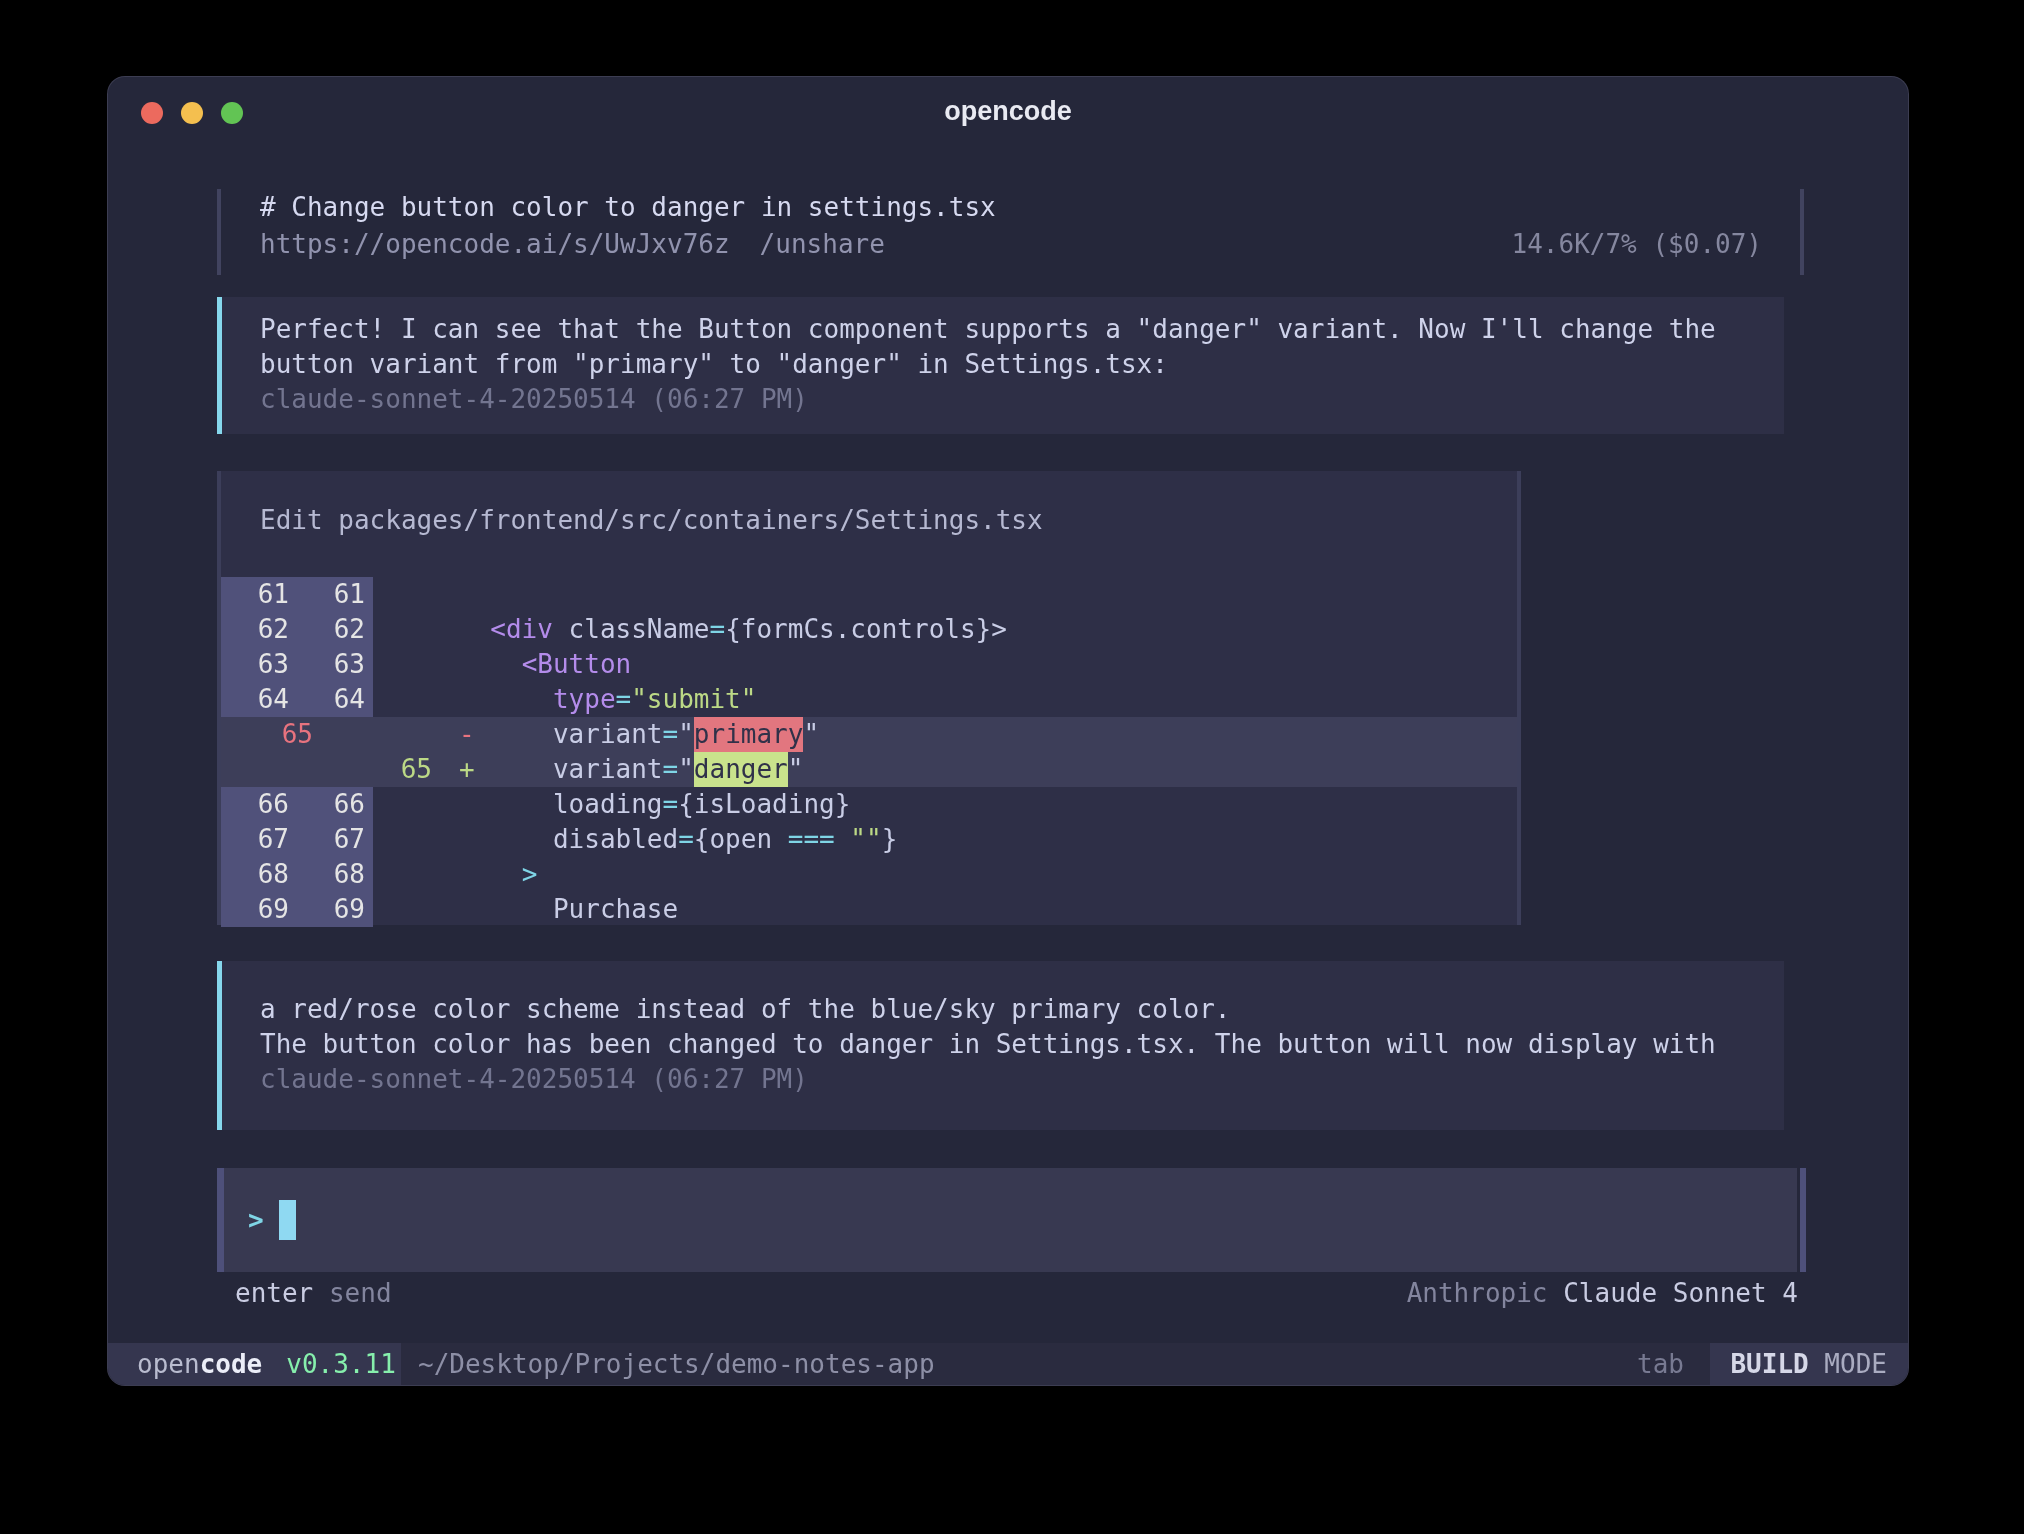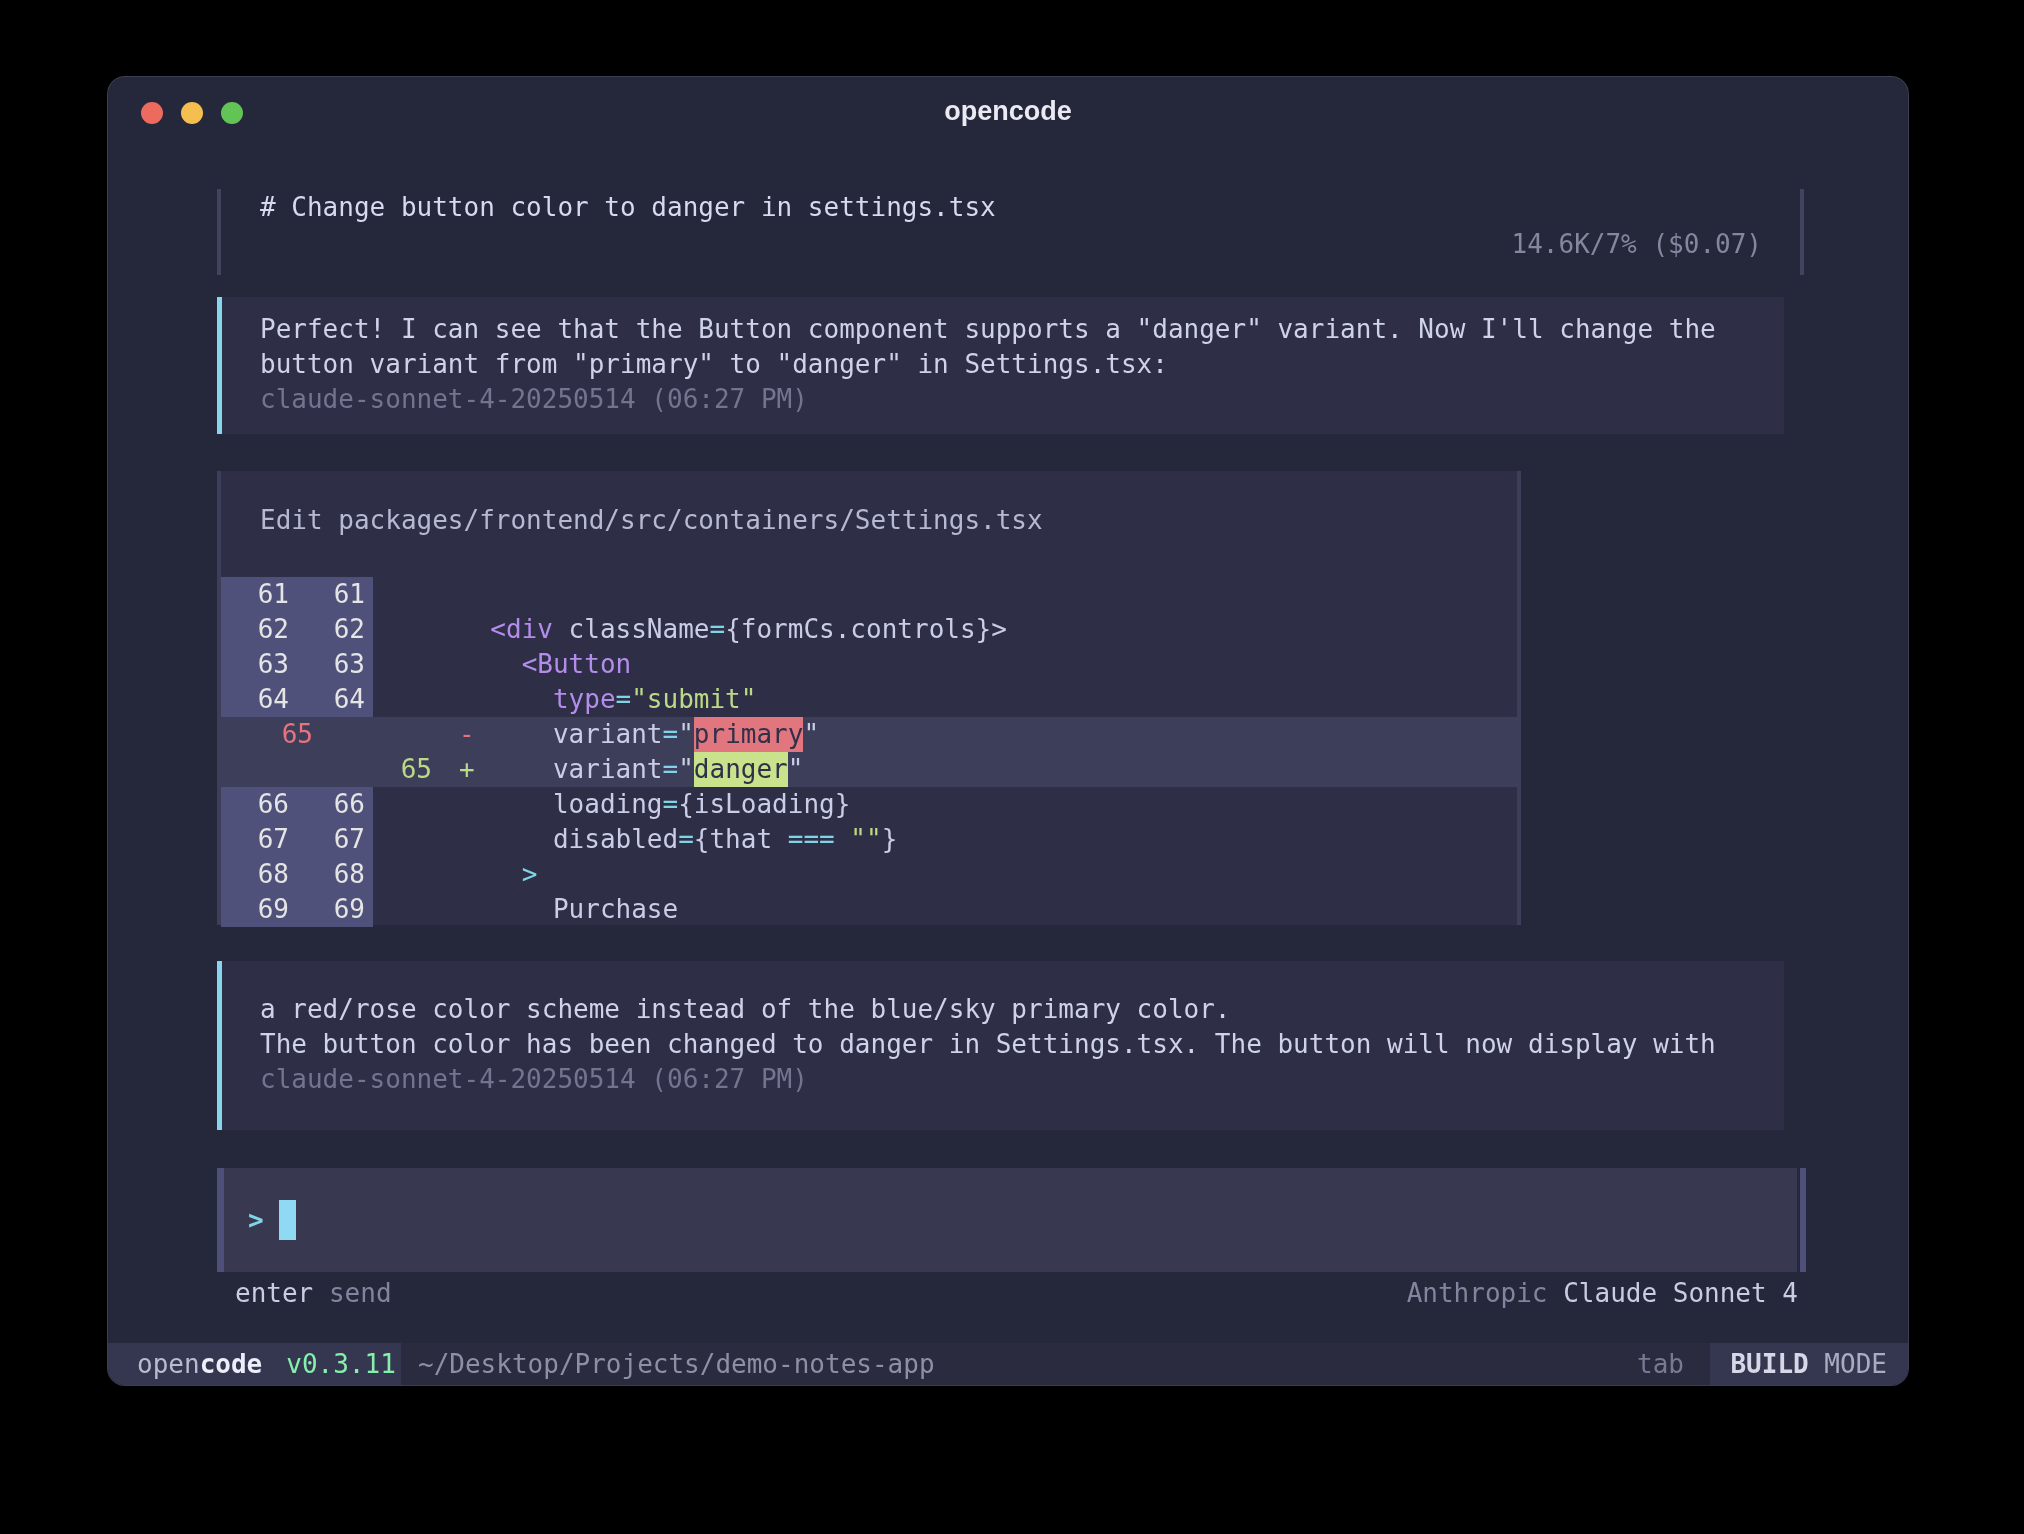--- a/index.html
+++ b/index.html
@@ -79,20 +79,21 @@
     <div class="titlebar">
       <span class="tl red"></span>
       <span class="tl yellow"></span>
       <span class="tl green"></span>
       <div class="win-title">opencode</div>
     </div>
 
     <div class="hdr-bar l"></div>
     <div class="hdr-bar r"></div>
     <div class="hdr-title"># Change button color to danger in settings.tsx</div>
+    <div class="hdr-sub"><span>https://opencode.ai/s/UwJxv76z</span><span class="hdr-unshare">/unshare</span></div>
     <div class="hdr-stats">14.6K/7% ($0.07)</div>
 
     <div class="msg m1">
       <div class="ln">Perfect! I can see that the Button component supports a "danger" variant. Now I'll change the</div>
       <div class="ln">button variant from "primary" to "danger" in Settings.tsx:</div>
       <div class="meta">claude-sonnet-4-20250514 (06:27 PM)</div>
     </div>
 
     <div class="tool">
       <div class="tool-title">Edit packages/frontend/src/containers/Settings.tsx</div>
@@ -128,21 +129,21 @@
             <span class="code"><span class="tok-gr">+</span><span class="tok-l">     </span><span class="tok-l">variant</span><span class="tok-c">=</span><span class="tok-l">"</span><span class="tok-hg">danger</span><span class="tok-l">"</span></span>
           </div>
           <div class="drow ctx">
             <span class="num old">66</span>
             <span class="num new">66</span>
             <span class="code"><span class="tok-l">      </span><span class="tok-l">loading</span><span class="tok-c">=</span><span class="tok-l">{isLoading}</span></span>
           </div>
           <div class="drow ctx">
             <span class="num old">67</span>
             <span class="num new">67</span>
-            <span class="code"><span class="tok-l">      </span><span class="tok-l">disabled</span><span class="tok-c">=</span><span class="tok-l">{that </span><span class="tok-c">===</span><span class="tok-l"> </span><span class="tok-g">""</span><span class="tok-l">}</span></span>
+            <span class="code"><span class="tok-l">      </span><span class="tok-l">disabled</span><span class="tok-c">=</span><span class="tok-l">{open </span><span class="tok-c">===</span><span class="tok-l"> </span><span class="tok-g">""</span><span class="tok-l">}</span></span>
           </div>
           <div class="drow ctx">
             <span class="num old">68</span>
             <span class="num new">68</span>
             <span class="code"><span class="tok-l">    </span><span class="tok-c">&gt;</span></span>
           </div>
           <div class="drow ctx">
             <span class="num old">69</span>
             <span class="num new">69</span>
             <span class="code"><span class="tok-l">      </span><span class="tok-l">Purchase</span></span>

